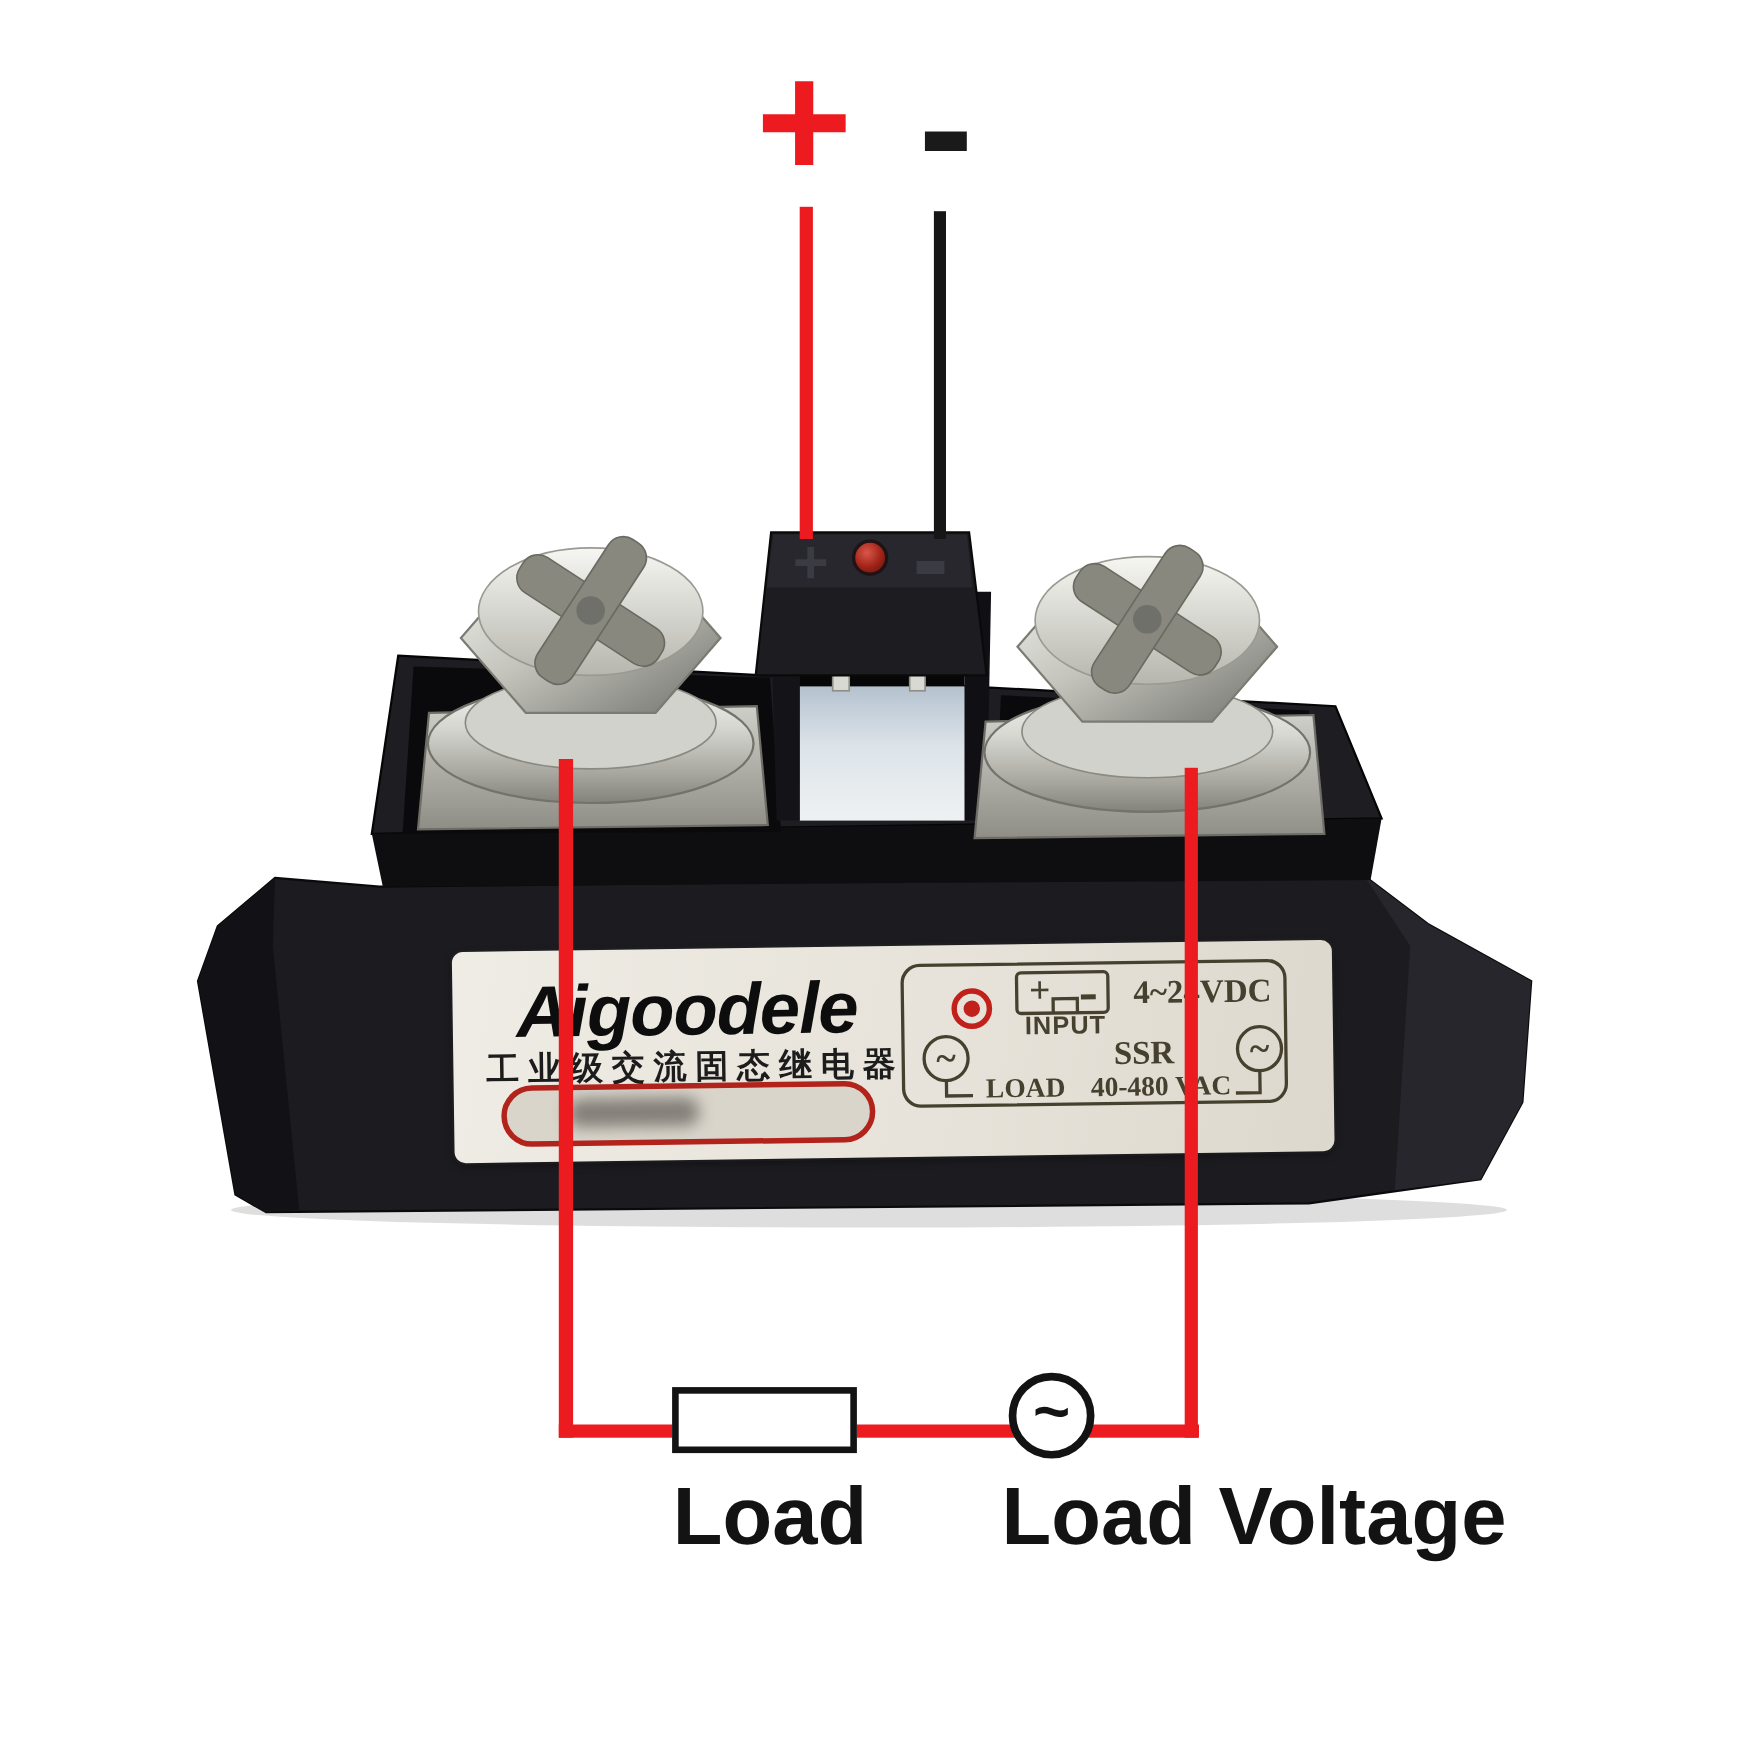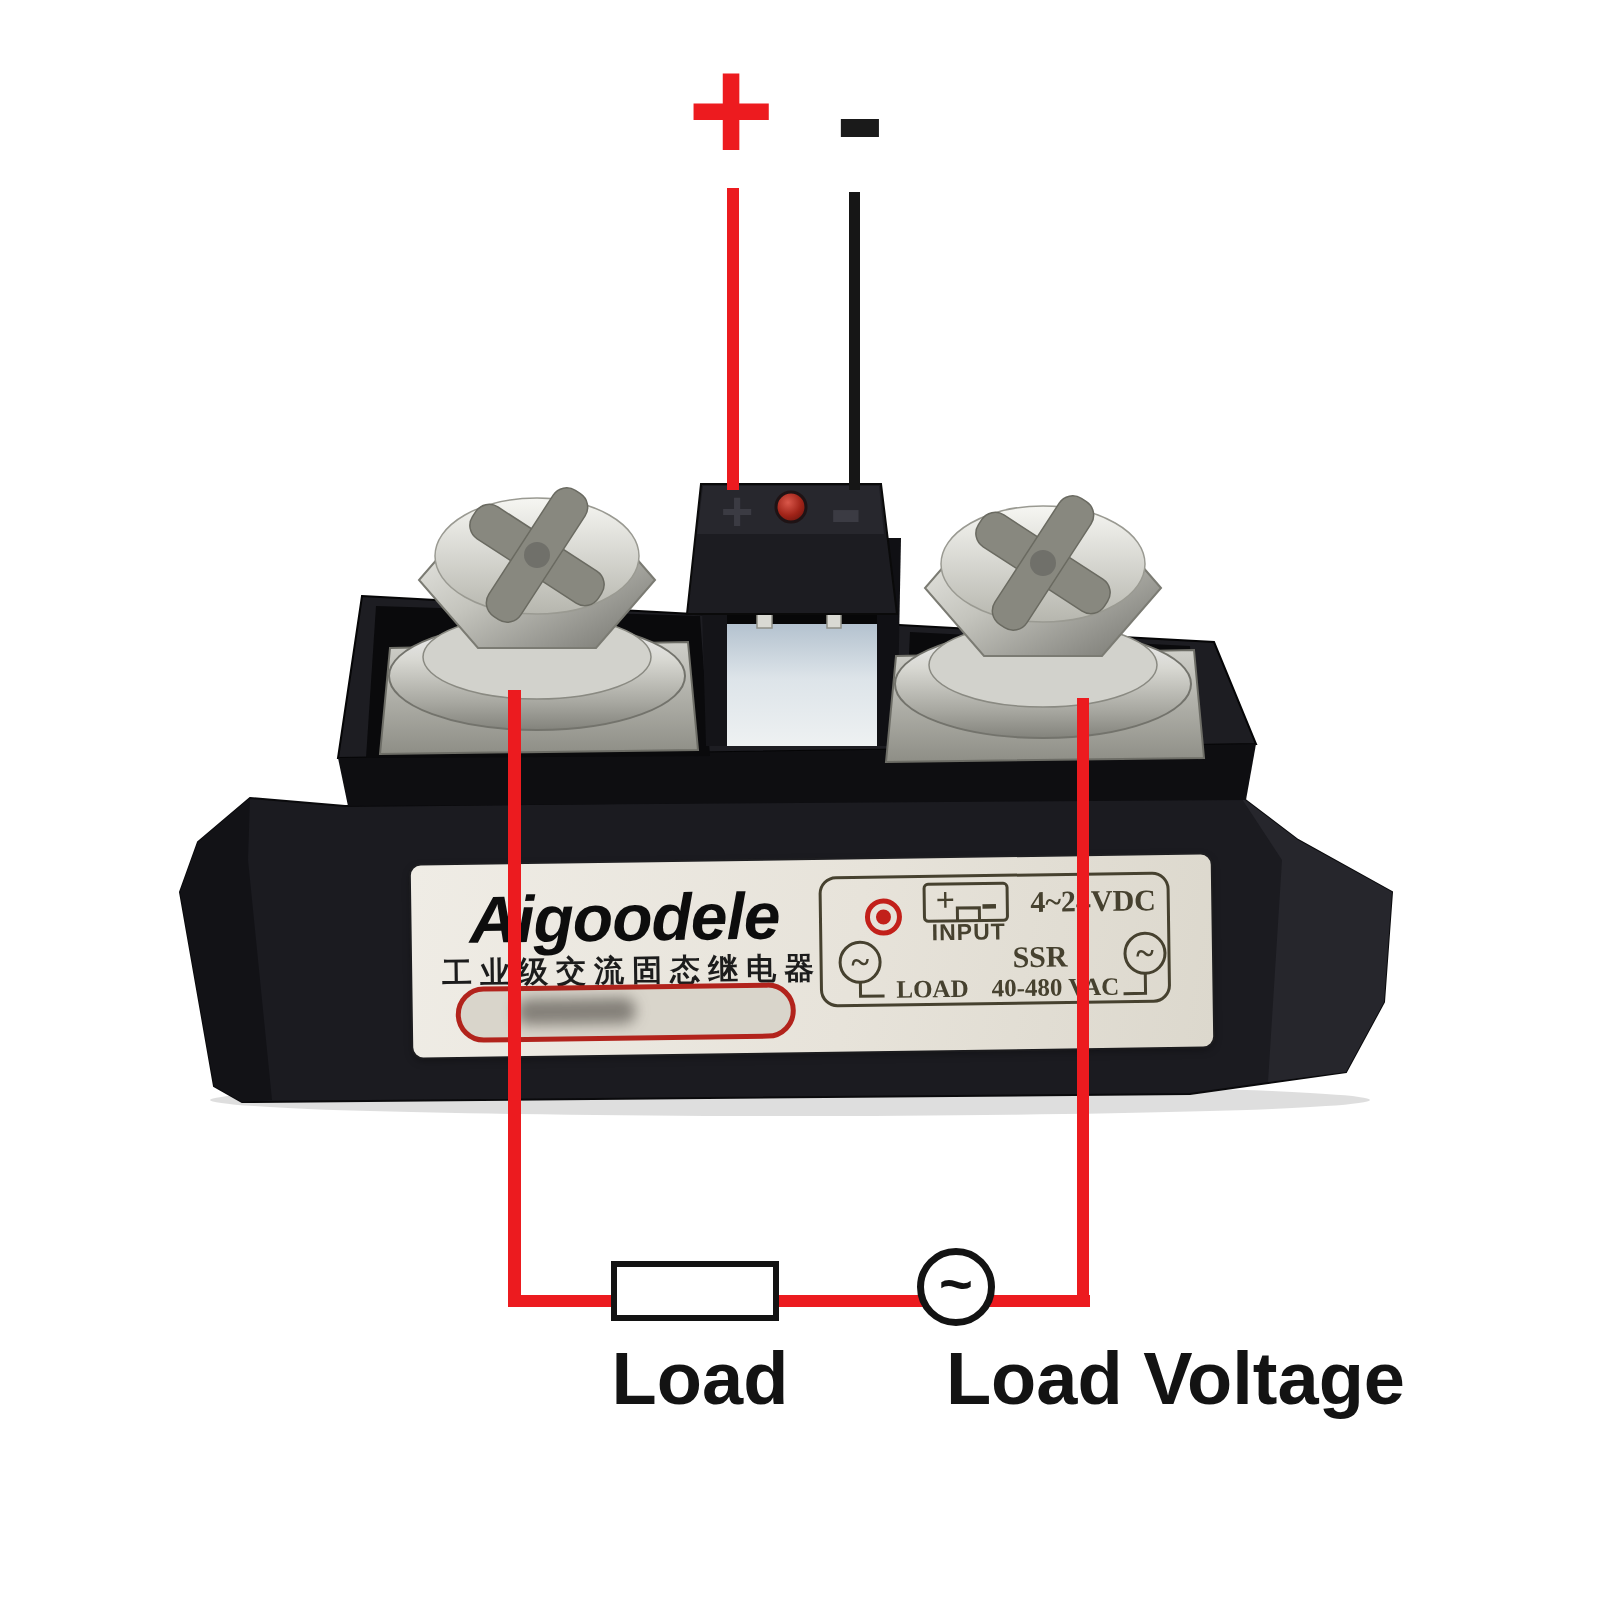--- a/index.html
+++ b/index.html
@@ -35,21 +35,21 @@
   #spec-svg{left:406px;top:15px;width:354px;height:134px;}
   .spec-serif{font-family:"Liberation Serif",serif;font-weight:bold;fill:#46412f;}
   .spec-sans{font-family:"Liberation Sans",sans-serif;font-weight:600;fill:#46412f;}
   
   #load-box{left:611px;top:1261px;width:156px;height:48px;background:#ffffff;border:6px solid #131313;}
   #ac-circle{left:917px;top:1248px;width:64px;height:64px;border:7px solid #131313;border-radius:50%;
              background:#ffffff;display:flex;align-items:center;justify-content:center;}
   #ac-circle span{font-size:58px;font-weight:800;color:#131313;margin-top:-8px;}
   .caption{font-size:74px;font-weight:800;color:#131313;text-align:center;white-space:nowrap;}
   #cap-load{left:560px;top:1336px;width:280px;}
-  #cap-loadv{left:875px;top:1336px;width:530px;text-align:right;}
+  #cap-loadv{left:875px;top:1336px;width:530px;}
 </style>
 </head>
 <body>
 
 <div id="canvas">
 
   <svg id="module-svg" class="abs" viewBox="0 0 1600 1600" xmlns="http://www.w3.org/2000/svg">
     <defs>
       <linearGradient id="metalV" x1="0" y1="0" x2="0" y2="1">
         <stop offset="0" stop-color="#ececе8"></stop>

